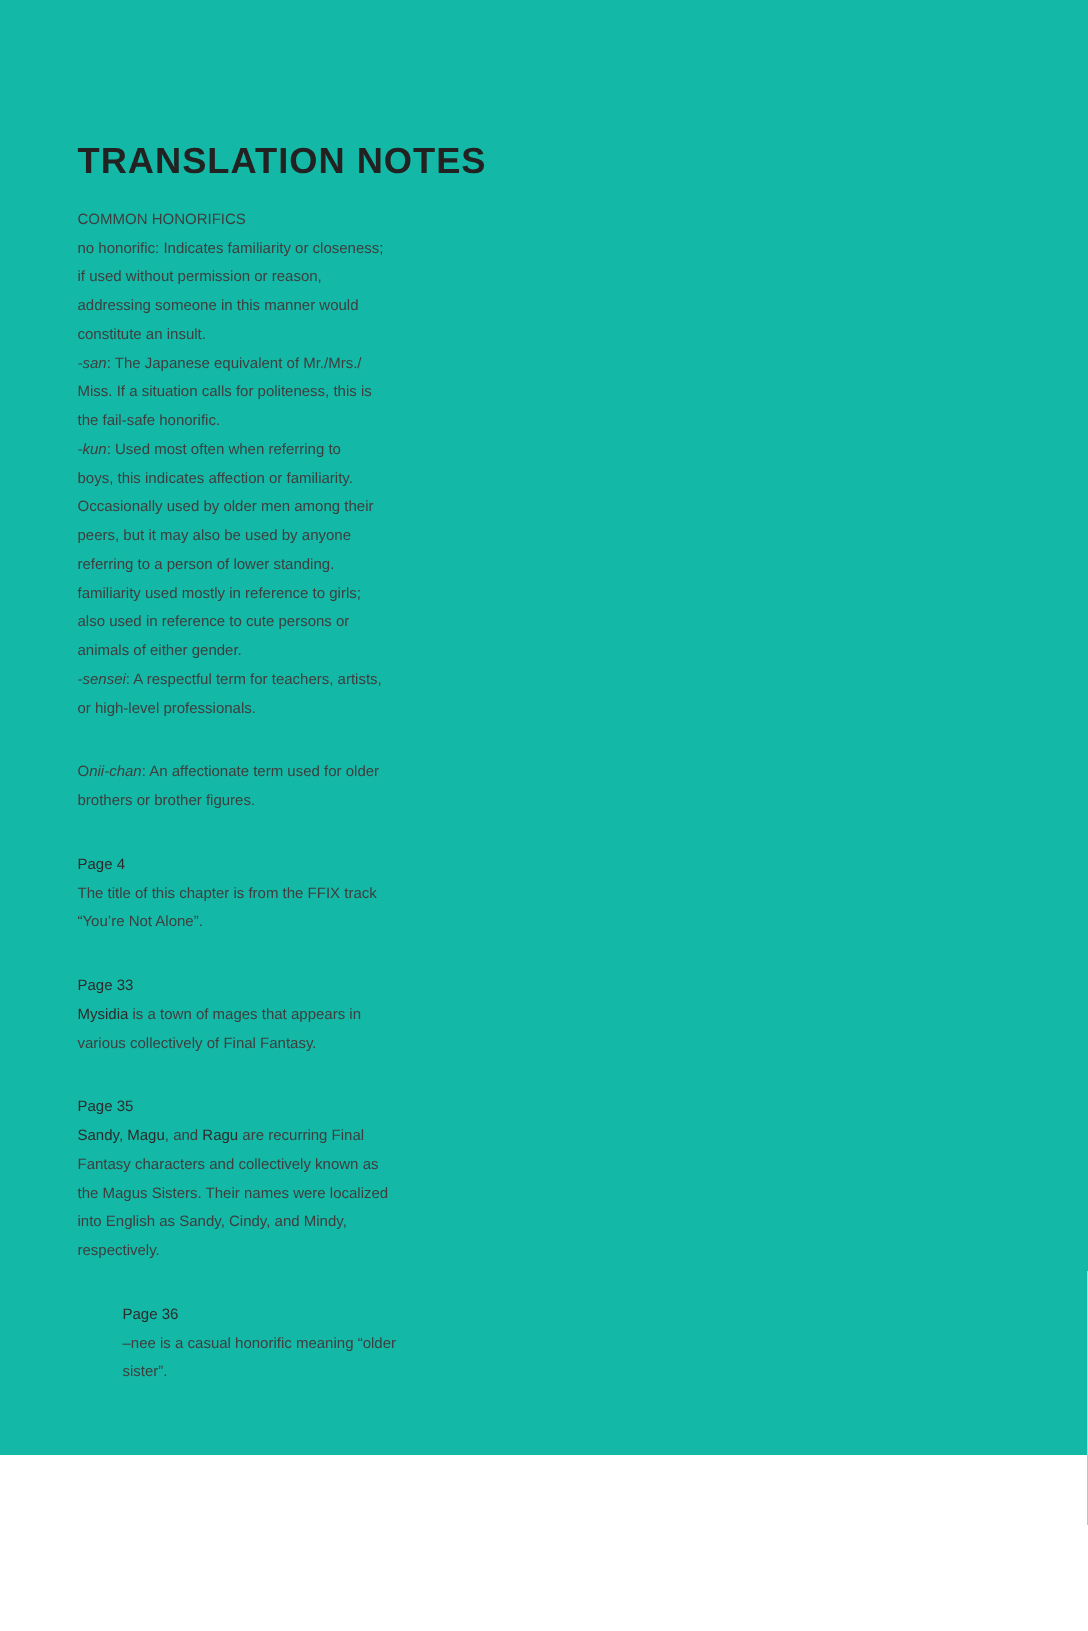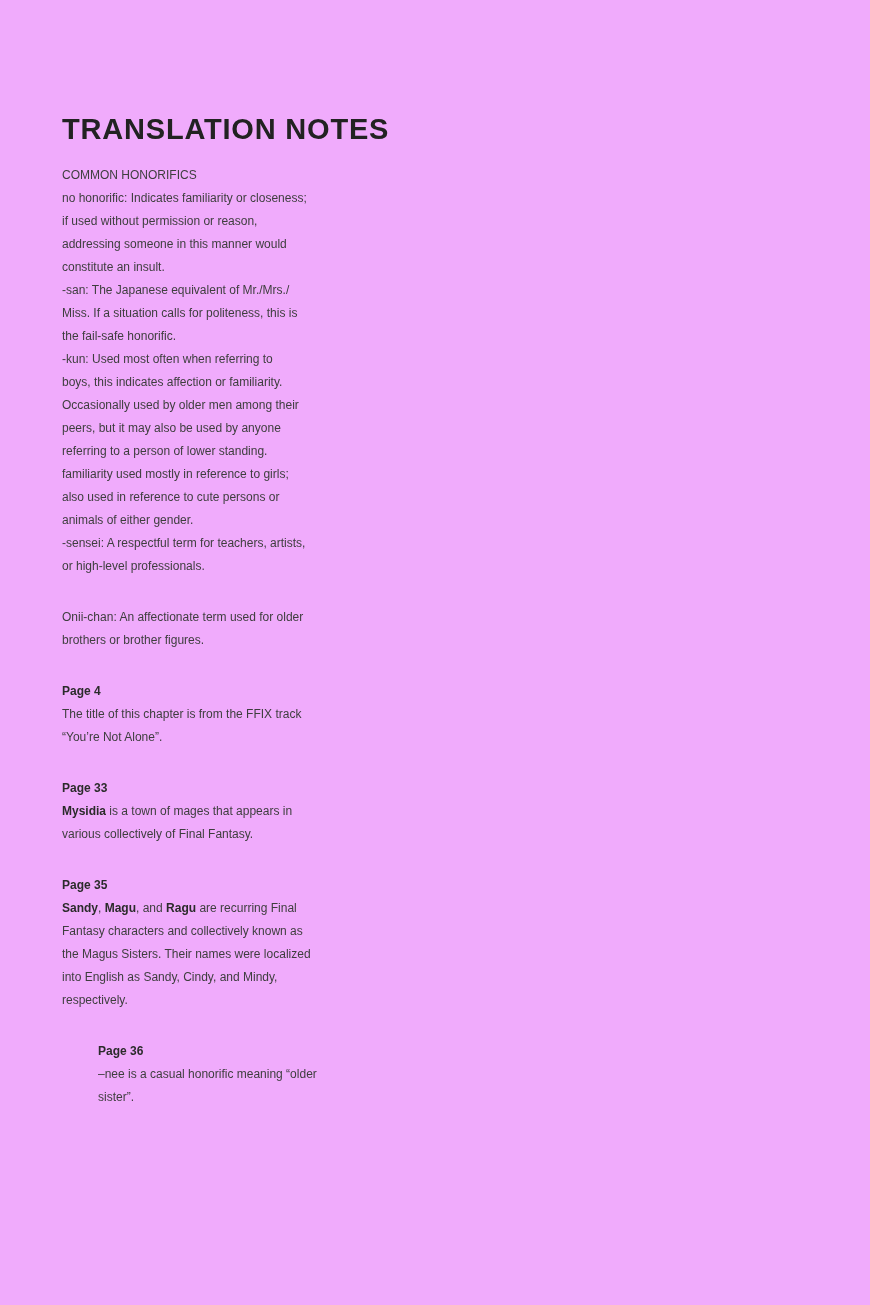--- a/index.html
+++ b/index.html
@@ -1,21 +1,21 @@
 <!DOCTYPE html>
 <html><head>
 <meta charset="utf-8">
 <style>
   * { box-sizing: border-box; }
   html, body { margin: 0; padding: 0; background: #ffffff; }
   .page {
     position: relative;
     width: 870px;
-    height: 1305px;
-    background: #f0abfc;
+    height: 1164px;
+    background: #14b8a6;
     overflow: hidden;
     font-family: "Liberation Sans", "DejaVu Sans", sans-serif;
   }
   .content {
     position: absolute;
     left: 62px;
     top: 112px;
     width: 400px;
   }
   .title {
@@ -27,22 +27,22 @@
     color: #222222;
   }
   .para { margin: 0 0 28px 0; }
   .para:last-child { margin-bottom: 0; margin-left: 36px; }
   .line {
     font-size: 12px;
     line-height: 23px;
     color: #3e3e3e;
     white-space: nowrap;
   }
-  .line .i { }
-  .line .b { font-weight: 700; color: #2b2b2b; }
+  .line .i { font-style: italic; }
+  .line .b { font-weight: 400; color: #2b2b2b; }
 </style>
 </head>
 <body>
 
 <div class="page">
   <div class="content">
     <h1 class="title">TRANSLATION NOTES</h1>
     <div id="blocks">
         <div class="para">
           <div class="line"><span>COMMON HONORIFICS</span></div>

